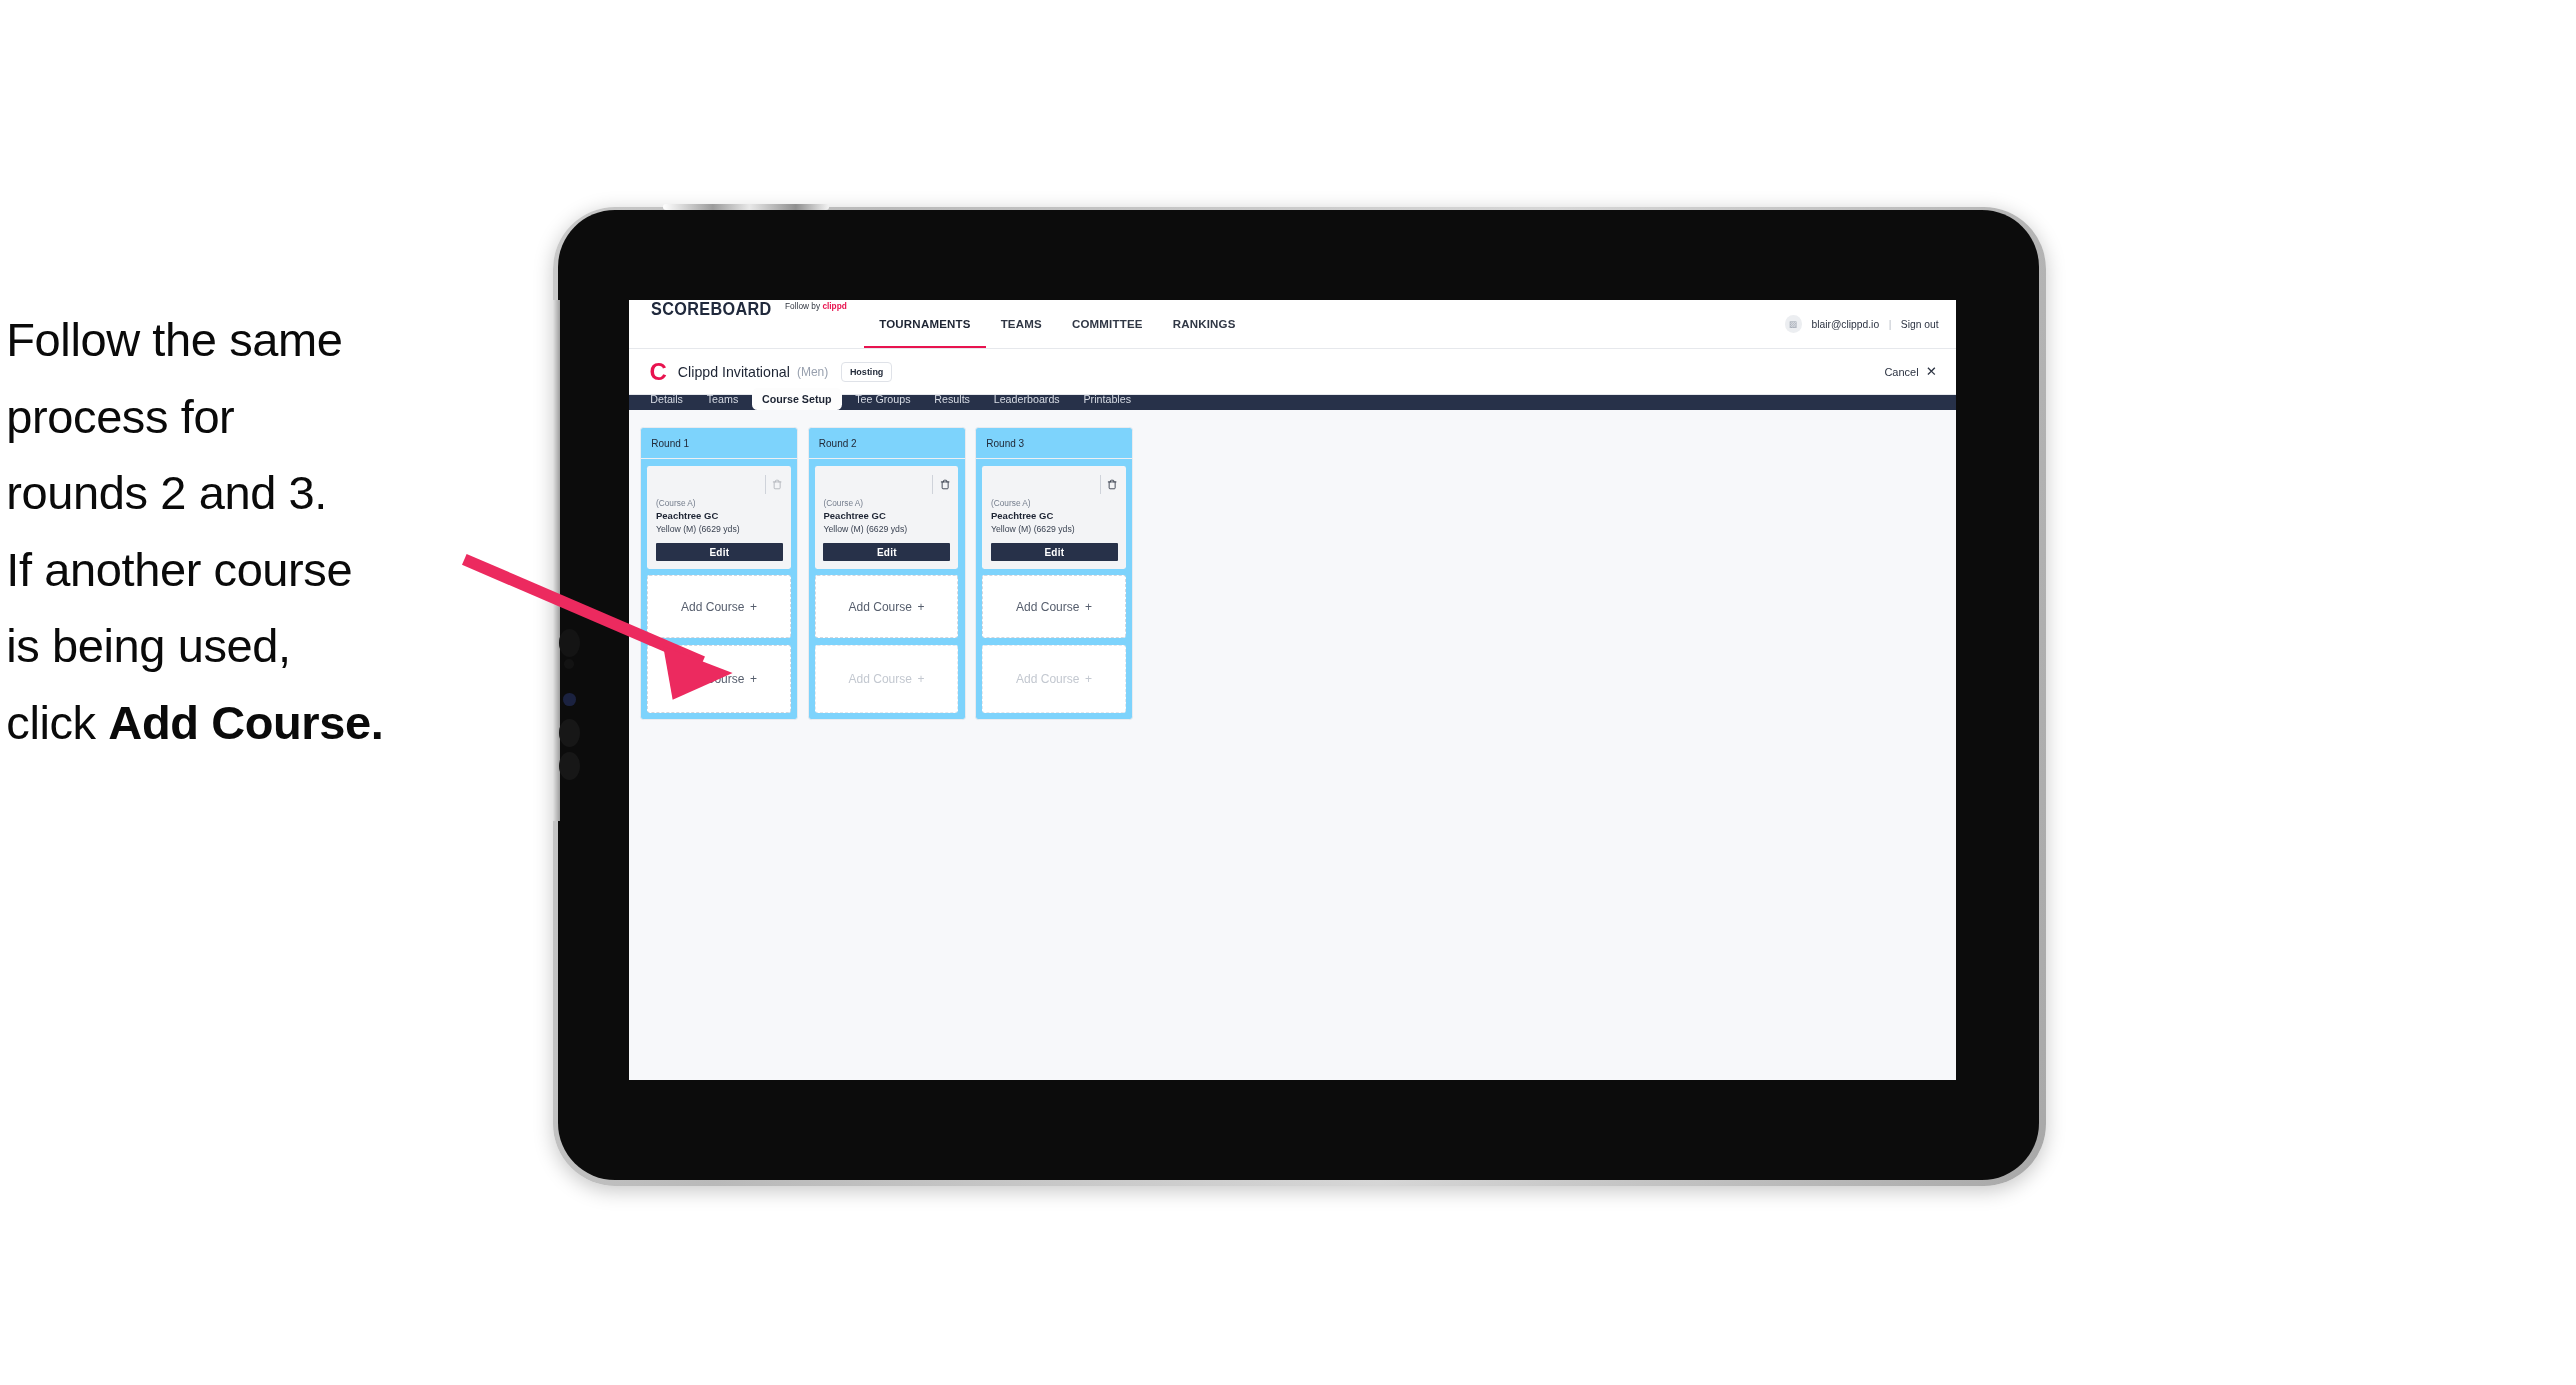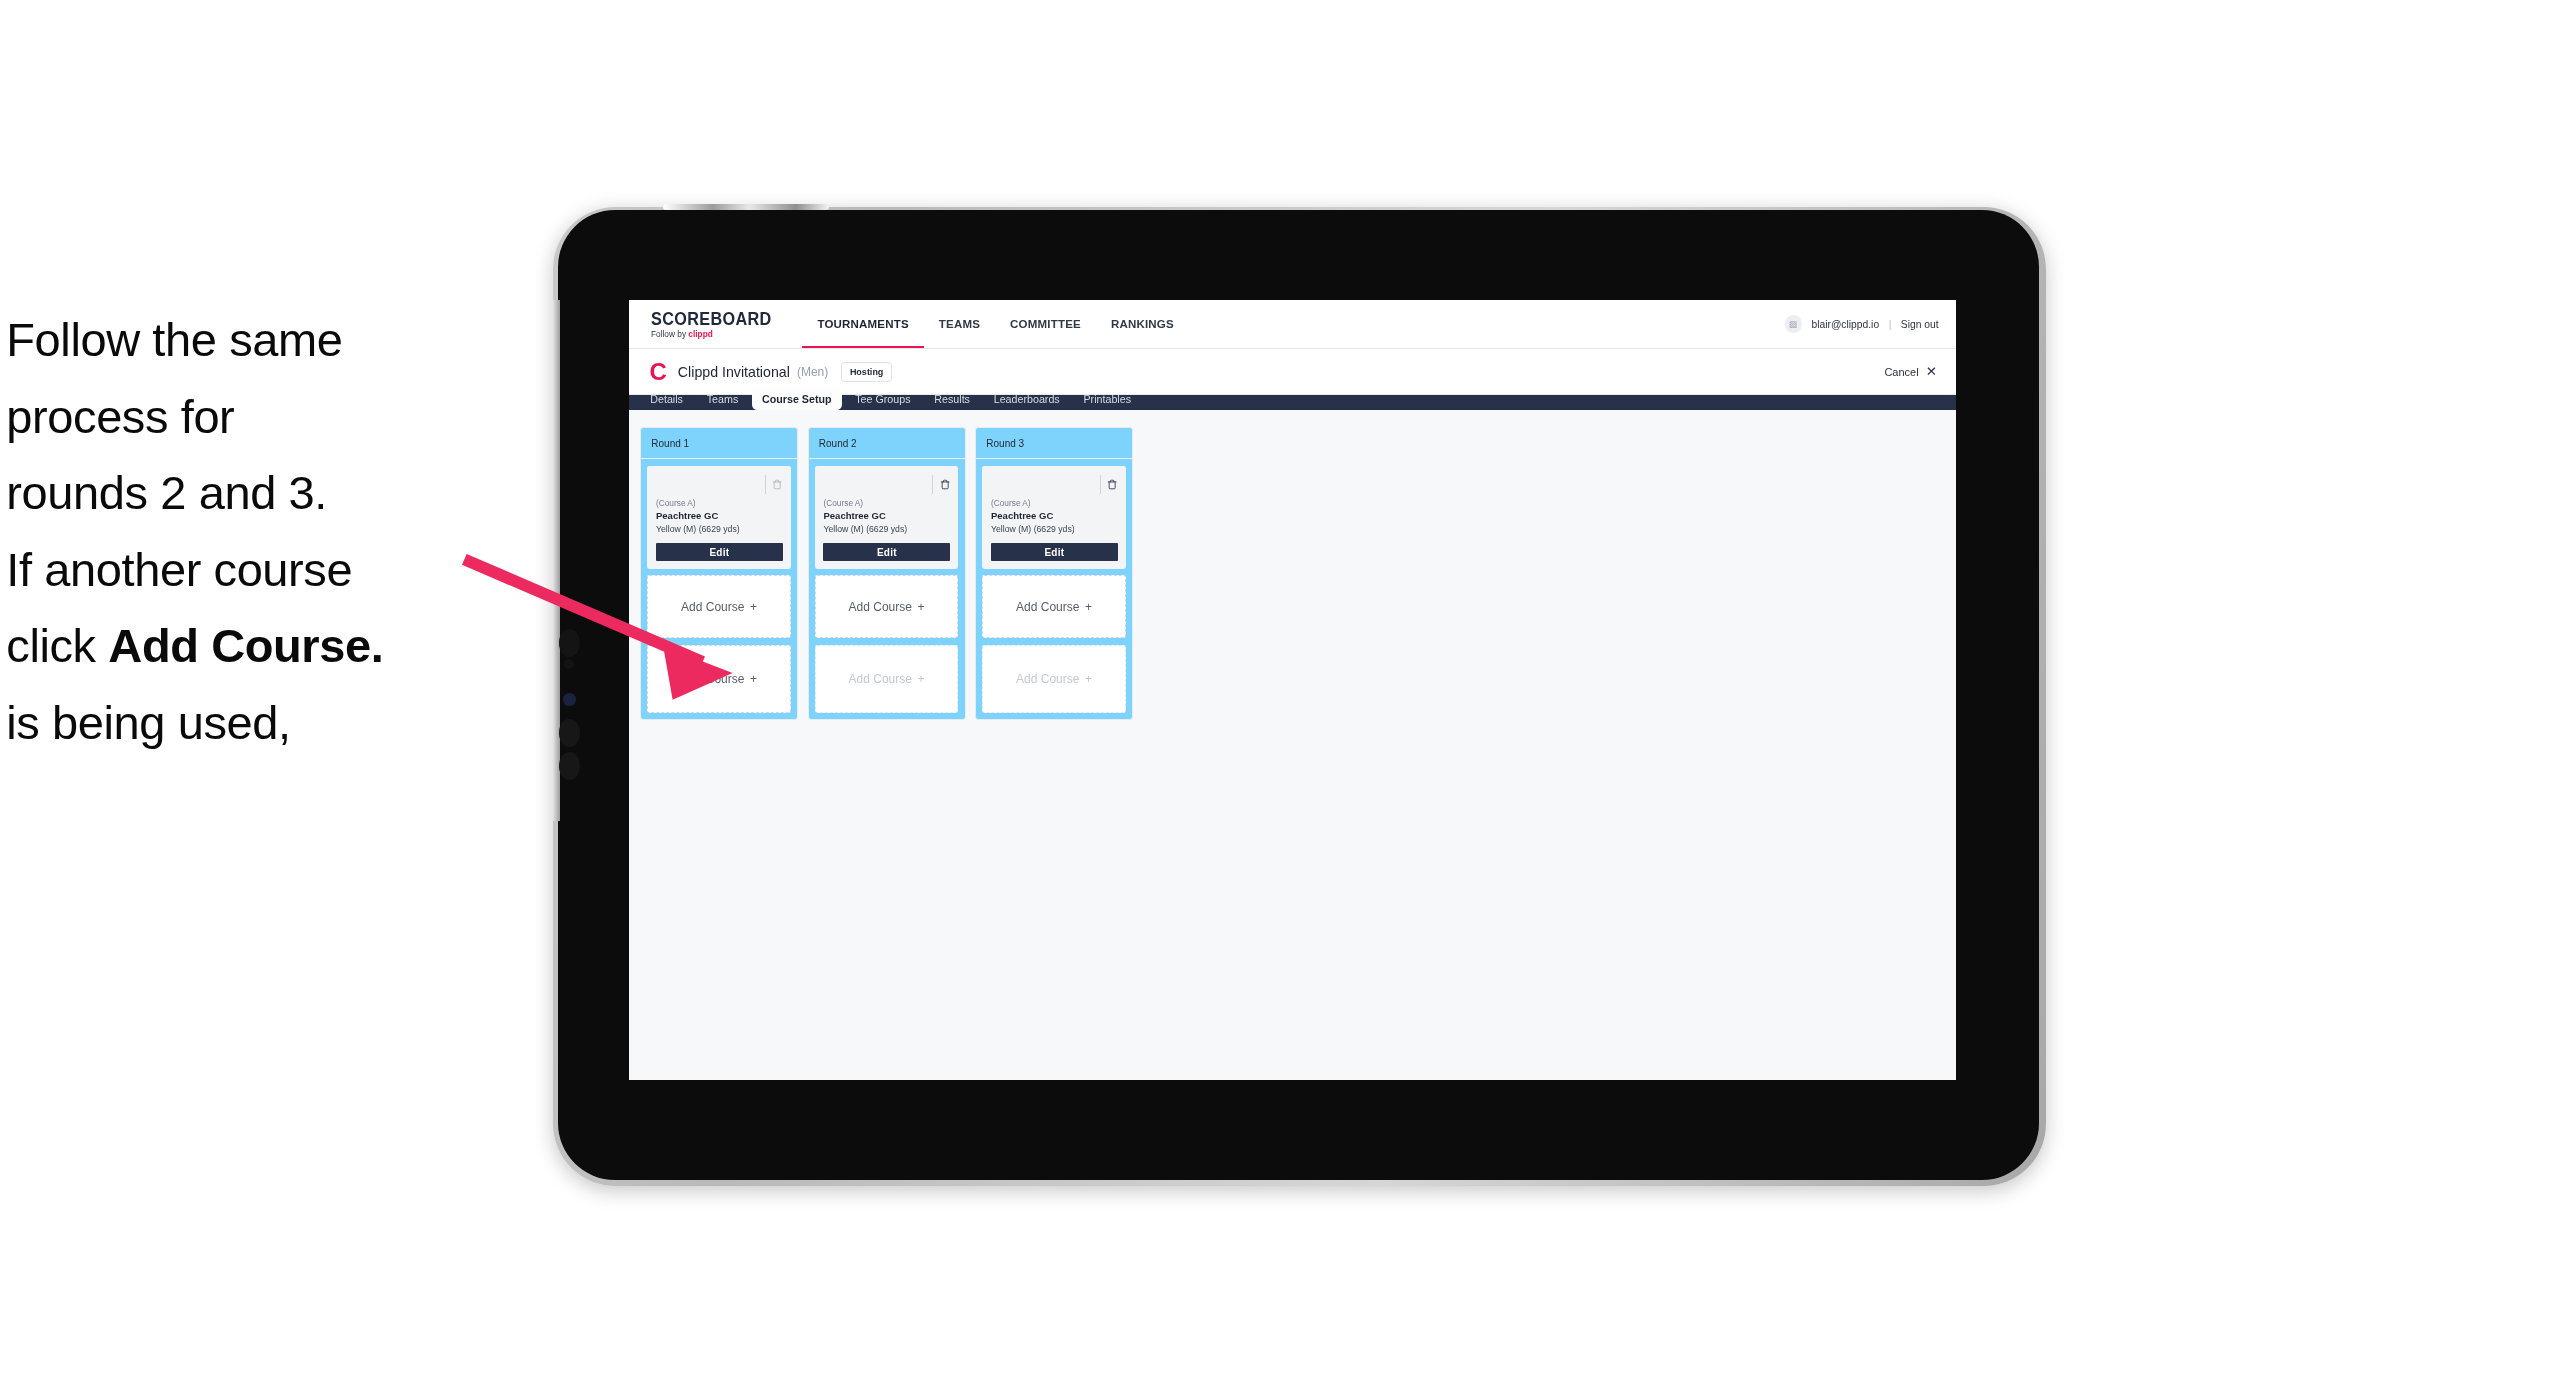--- a/index.html
+++ b/index.html
@@ -69,21 +69,21 @@
     overflow: hidden;
   }
 
   
   .topnav {
     height: 49px; background: #ffffff;
     display: flex; align-items: stretch;
     border-bottom: 0.8px solid #e6e8ec;
   }
   .brand {
-    display: flex; flex-direction: column; justify-content: center;
+    display: flex; flex-direction: row; justify-content: center;
     padding: 0 17.4px 0 22px; min-width: 117px;
   }
   .brand-title {
     font-family: "Liberation Sans Narrow","Liberation Sans", sans-serif;
     font-weight: 700; font-size: 18px; letter-spacing: 0.4px;
     color: #20293c; line-height: 1; transform: scaleX(0.9); transform-origin: left center;
   }
   .brand-sub { font-size: 8.3px; color: #30353f; margin-top: 2.4px; line-height:1; }
   .brand-sub .pink { color: #e8134f; font-weight: 700; }
 
@@ -192,22 +192,22 @@
 </head>
 <body>
 
 <div id="stage">
 
   <div class="annotation">
     <div>Follow the same</div>
     <div>process for</div>
     <div>rounds 2 and 3.</div>
     <div>If another course</div>
+    <div>is being used,</div>
     <div><span>click </span><span class="bold">Add Course.</span></div>
-    <div>is being used,</div>
   </div>
 
   <div class="tablet-outer"></div>
   <div class="tablet-body"></div>
   <div class="tablet-topnotch"></div>
   <div class="bezel-edge"></div>
   <div class="bezel-dot d1"></div>
   <div class="bezel-dot d2"></div>
   <div class="bezel-dot d3"></div>
   <div class="bezel-dot d4"></div>

